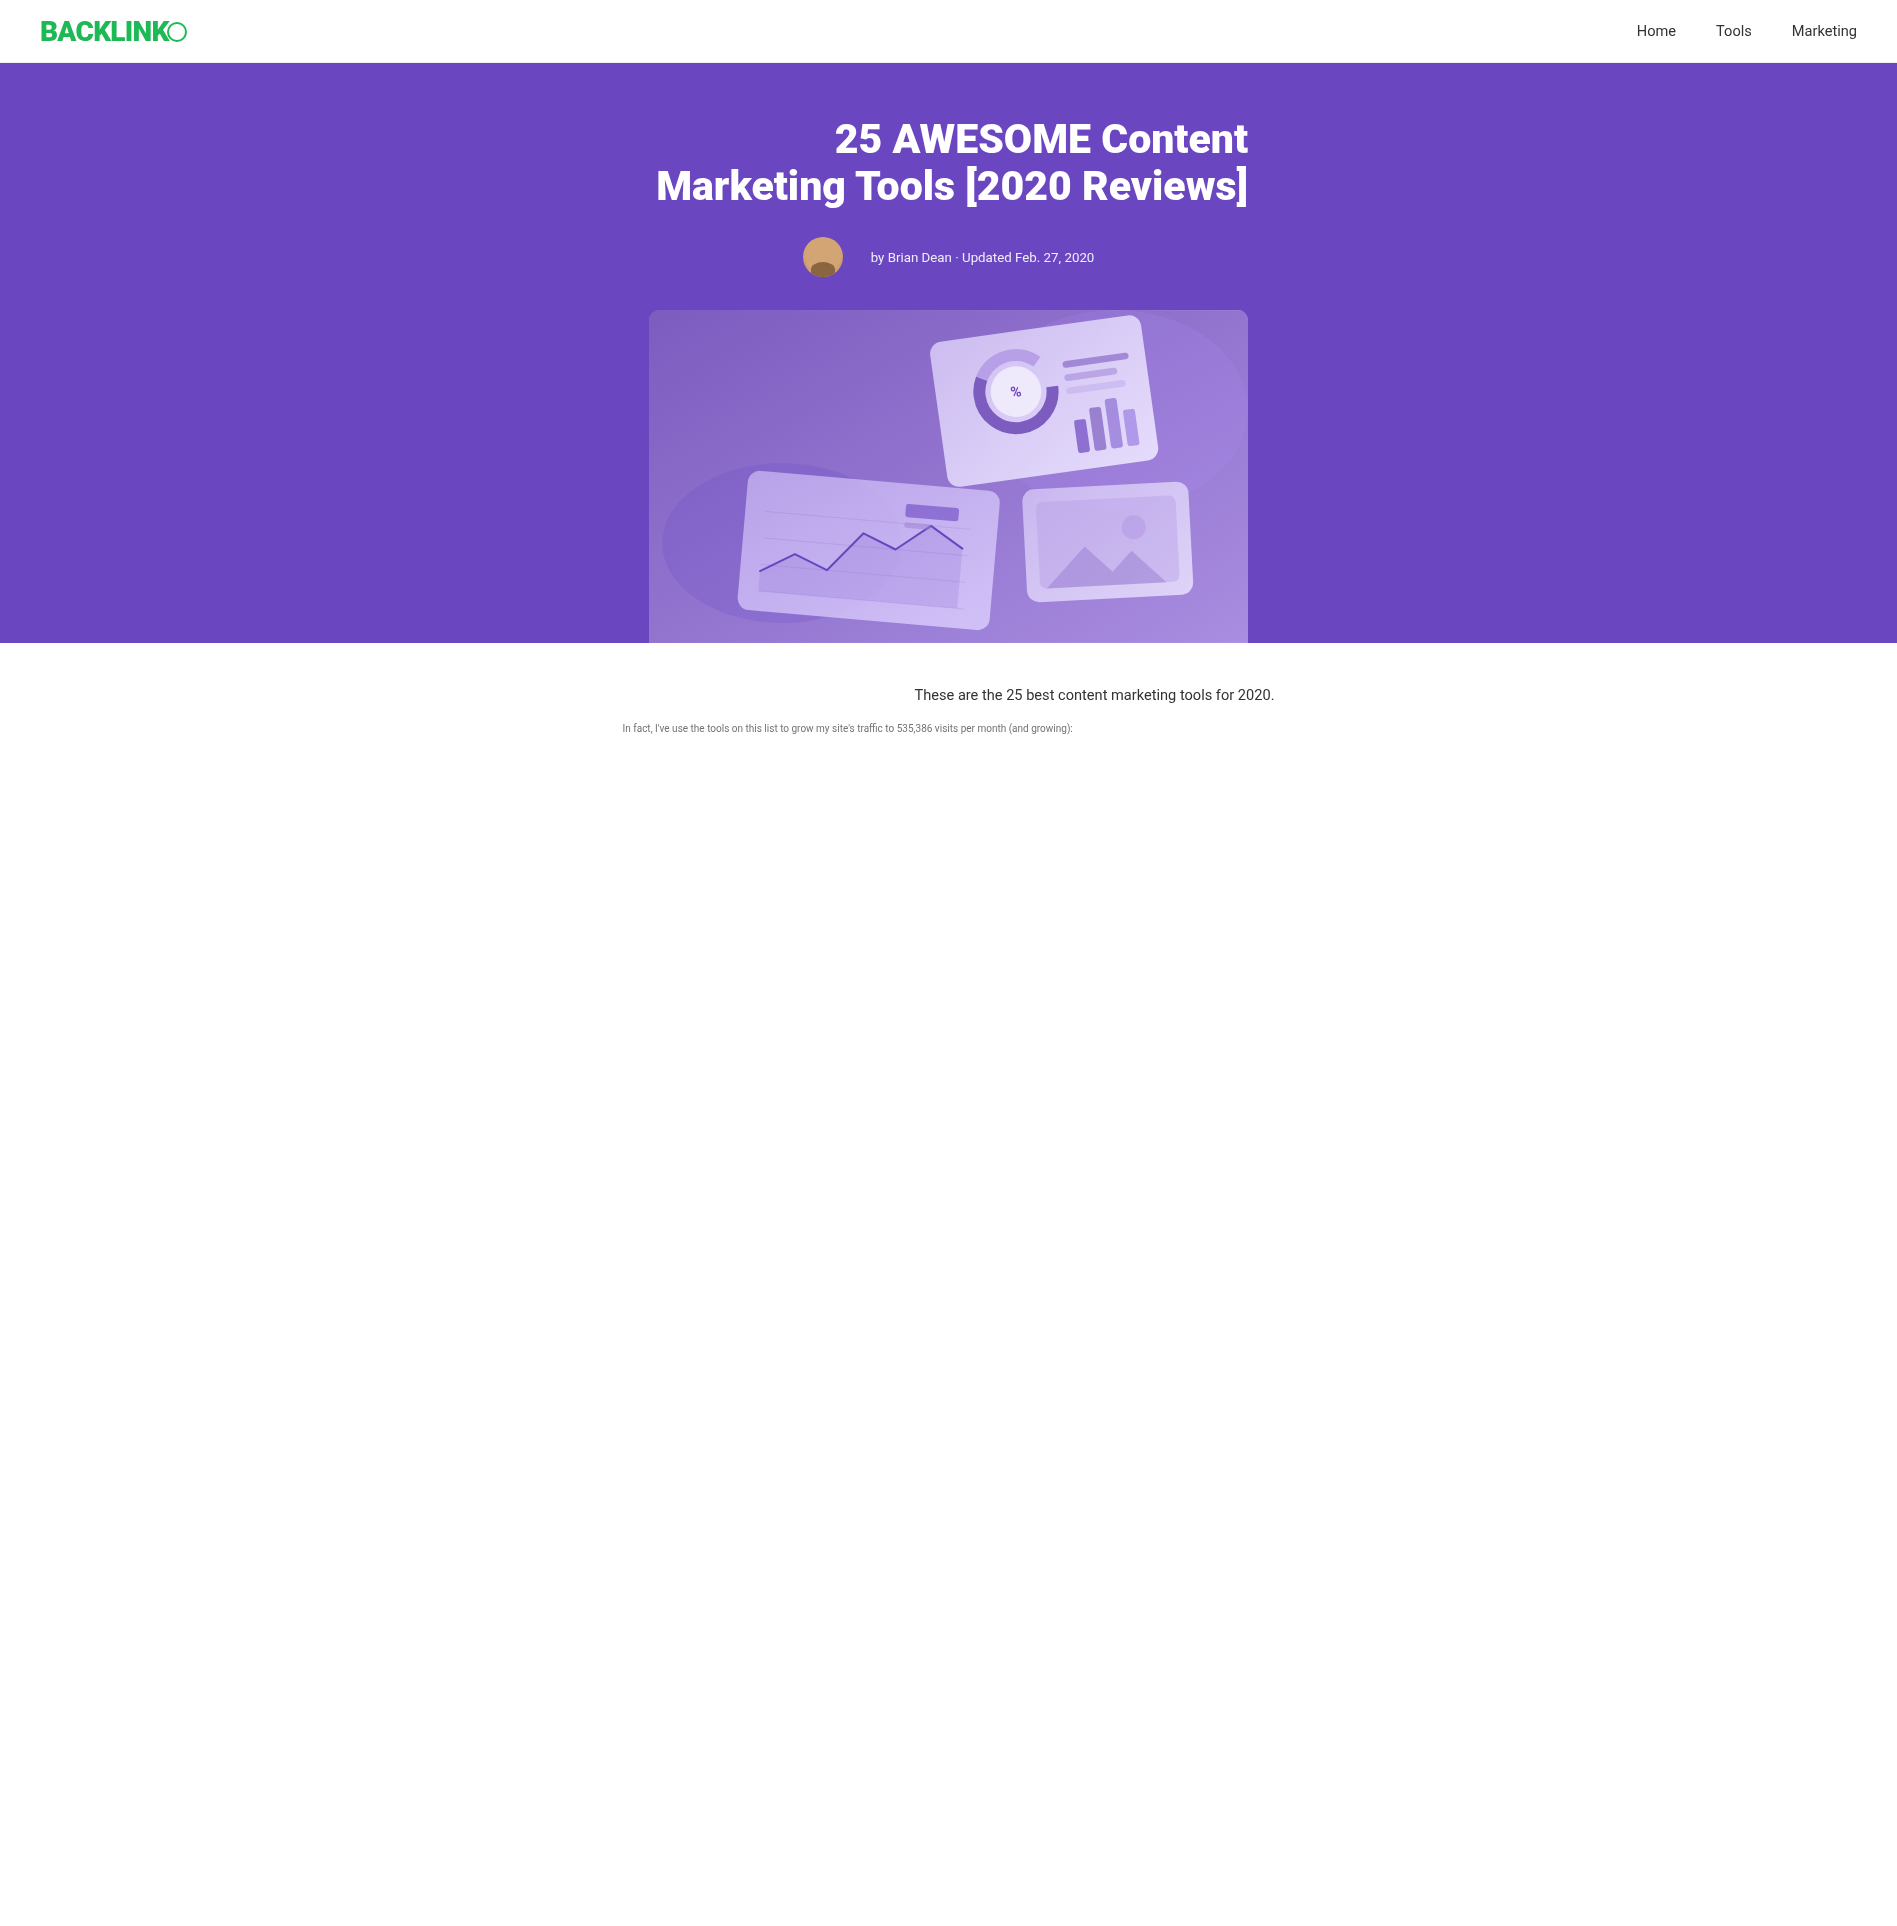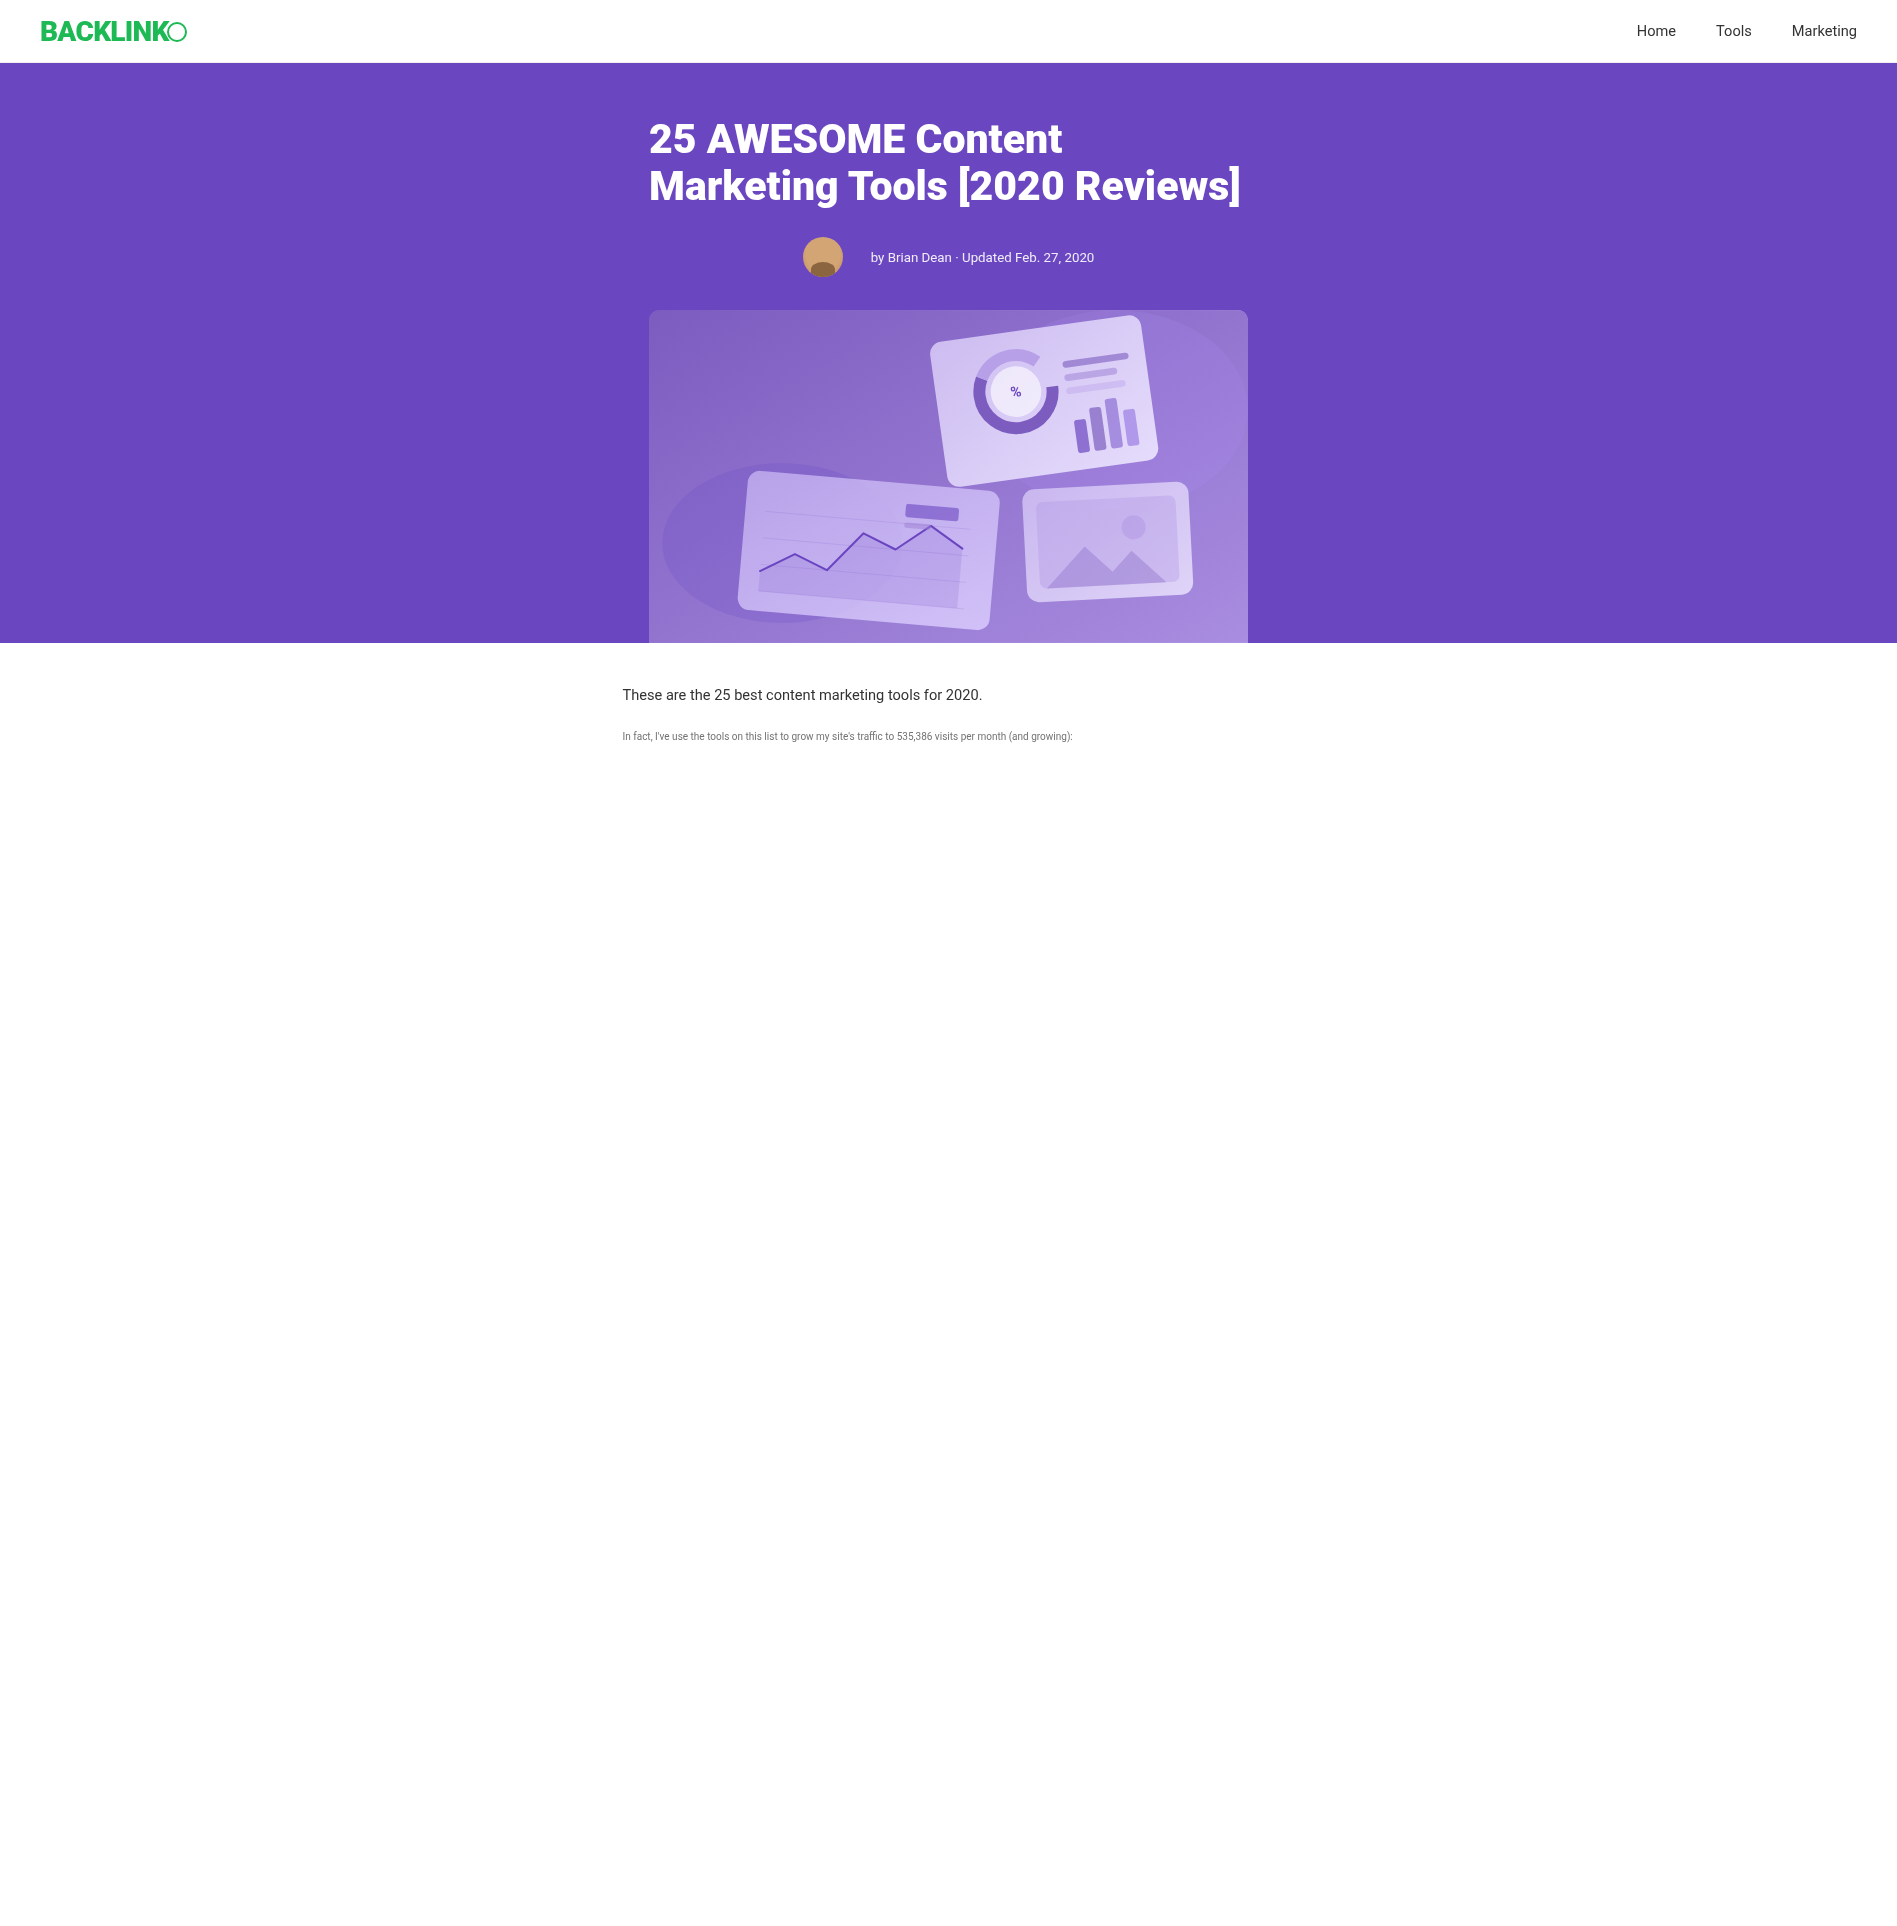--- a/index.html
+++ b/index.html
@@ -54,21 +54,21 @@
       text-decoration: none;
       color: #333;
       font-size: 14.6px;
       font-weight: 400;
     }
 
     
     .hero {
       background: #6b46c1;
       padding: 53px 40px 0 40px;
-      text-align: left;
+      text-align: right;
     }
 
     .hero-title {
       font-size: 41px;
       font-weight: 900;
       color: #ffffff;
       line-height: 1.15;
       max-width: 599px;
       margin: 0 auto 27px auto;
     }
@@ -132,21 +132,22 @@
       background: #ffffff;
       padding: 40px 40px;
       max-width: 732px;
       margin: 0 auto;
     }
 
     .intro-text {
       font-size: 14.6px;
       color: #333;
       line-height: 1.7;
-      margin-bottom: 20px;
+      margin-bottom: 12px;
+      text-align: right;
     }
 
     .intro-text-secondary {
       font-size: 10px;
       color: #737373;
       line-height: 1.7;
     }
   </style>
 </head>
 <body>

